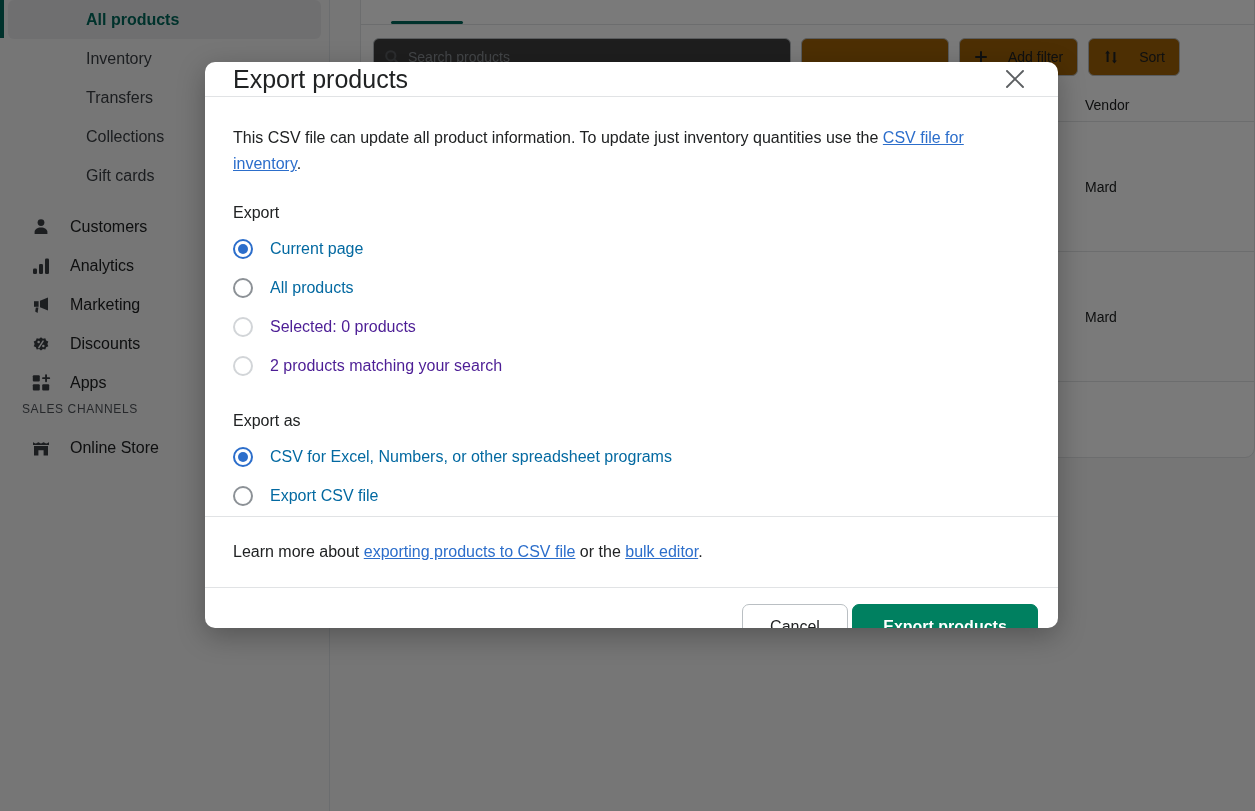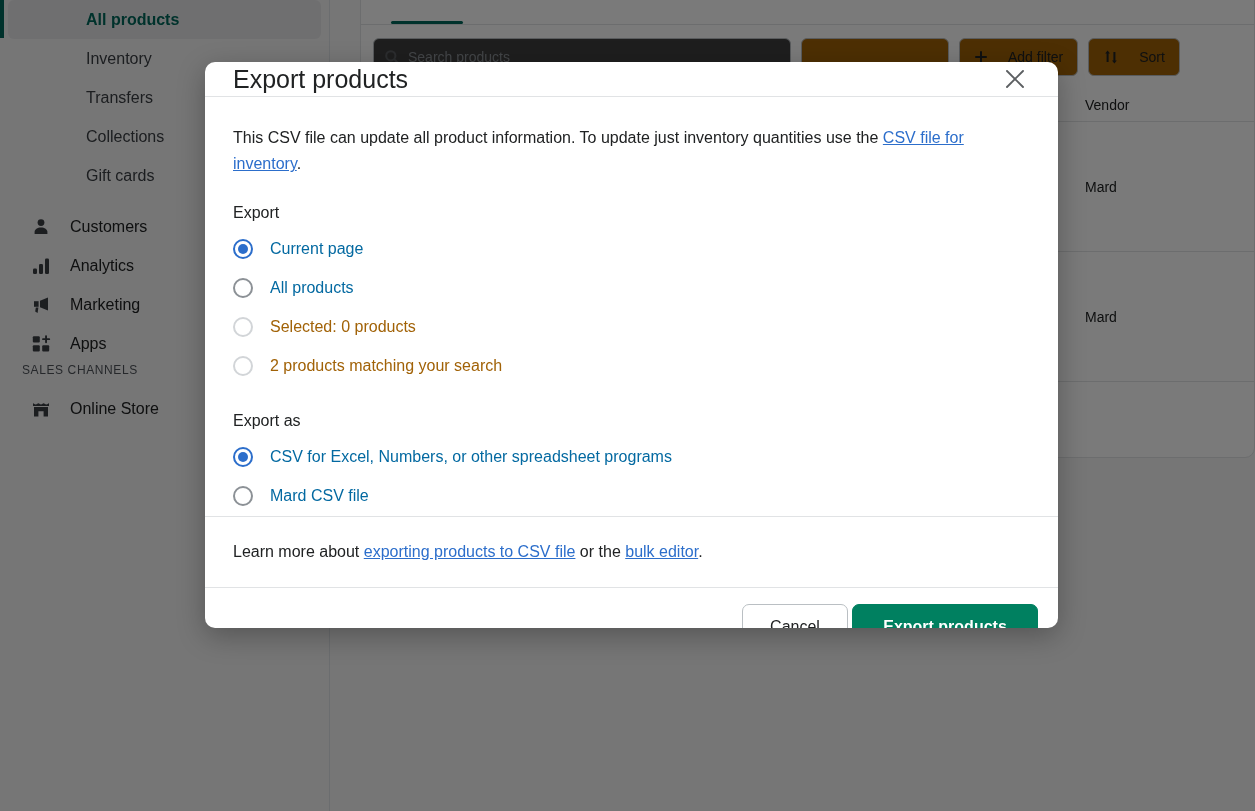--- a/index.html
+++ b/index.html
@@ -215,21 +215,21 @@
   .radio.checked::after {
     content: "";
     position: absolute;
     left: 3px; top: 3px;
     width: 10px; height: 10px;
     border-radius: 50%;
     background: #2c6ecb;
   }
   .radio.disabled { border-color: #d2d5d8; }
   .radio-label { font-size: 16px; color: #0369a1; }
-  .radio-label.disabled { color: #a16207; }
+  .radio-label.disabled { color: #4c1d95; }
 
   .modal-footer-note {
     border-top: 1px solid #e1e3e5;
     padding: 26px 28px;
     font-size: 16px; color: #202223;
   }
   .modal-actions {
     border-top: 1px solid #e1e3e5;
     padding: 16px 20px;
     display: flex; align-items: flex-end; justify-content: flex-end;
@@ -309,20 +309,31 @@
       <span class="nav-icon">
         <svg width="20" height="20" viewBox="0 0 20 20" fill="#3b3f44">
           <path d="M17 2.5v13l-8-3.3V5.8z"></path>
           <path d="M3 6.2h4.6v5.6H3z"></path>
           <path d="M4.8 12.4h2.6L6.6 18 4.2 16.6z"></path>
         </svg>
       </span>
       <span class="nav-label">Marketing</span>
     </div>
 
+    <div class="nav-item">
+      <span class="nav-icon">
+        <svg width="20" height="20" viewBox="0 0 20 20">
+          <path fill="#3b3f44" d="M10 1.2l1.9 1.5 2.4-.4.8 2.3 2.2 1-.9 2.3.9 2.3-2.2 1-.8 2.3-2.4-.4L10 14.6l-1.9-1.5-2.4.4-.8-2.3-2.2-1 .9-2.3-.9-2.3 2.2-1 .8-2.3 2.4.4z" transform="translate(0 2)"></path>
+          <circle cx="7.6" cy="8.1" r="1.25" fill="#f6f6f7"></circle>
+          <circle cx="12.3" cy="12.1" r="1.25" fill="#f6f6f7"></circle>
+          <rect x="9.2" y="5.8" width="1.5" height="9.2" rx=".7" fill="#f6f6f7" transform="rotate(33 10 10.4)"></rect>
+        </svg>
+      </span>
+      <span class="nav-label">Discounts</span>
+    </div>
 
     <div class="nav-item">
       <span class="nav-icon">
         <svg width="20" height="20" viewBox="0 0 20 20" fill="#3b3f44">
           <rect x="1.8" y="2.2" width="7" height="6.4" rx="1.1"></rect>
           <rect x="1.8" y="11.2" width="7" height="6.4" rx="1.1"></rect>
           <rect x="11.2" y="11.2" width="7" height="6.4" rx="1.1"></rect>
           <rect x="14.1" y="1.2" width="1.9" height="8" rx=".9"></rect>
           <rect x="11.1" y="4.2" width="8" height="1.9" rx=".9"></rect>
         </svg>
@@ -448,21 +459,21 @@
     </div>
 
     <div class="section-label" style="">Export as</div>
 
     <div class="radio-row">
       <span class="radio checked"></span>
       <span class="radio-label">CSV for Excel, Numbers, or other spreadsheet programs</span>
     </div>
     <div class="radio-row">
       <span class="radio"></span>
-      <span class="radio-label">Mard CSV file</span>
+      <span class="radio-label">Export CSV file</span>
     </div>
   </div>
 
   <div class="modal-footer-note">
     <span>Learn more about </span><a class="inline-link">exporting products to CSV file</a><span> or the </span><a class="inline-link">bulk editor</a><span>.</span>
   </div>
 
   <div class="modal-actions">
     <button class="btn btn-secondary">Cancel</button>
     <button class="btn btn-primary">Export products</button>

